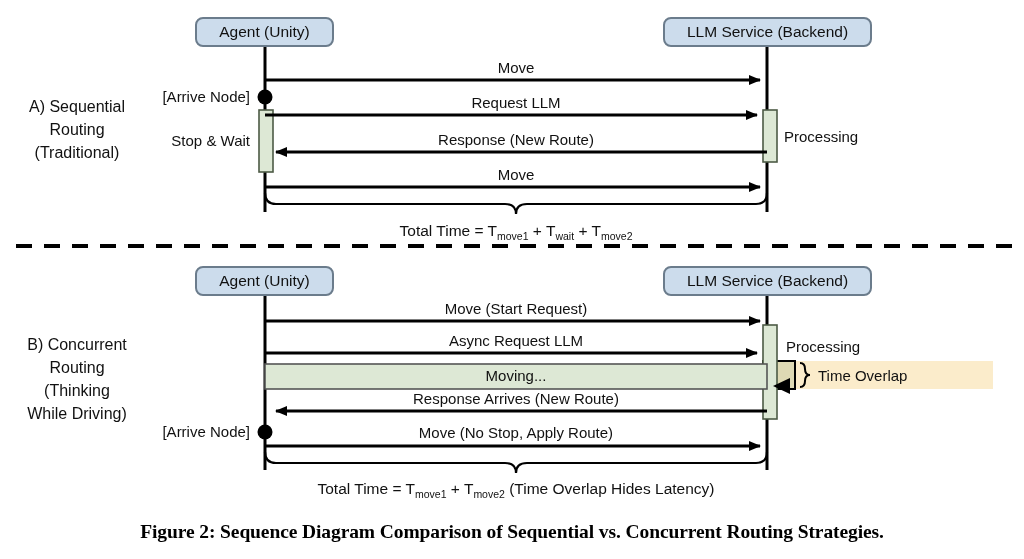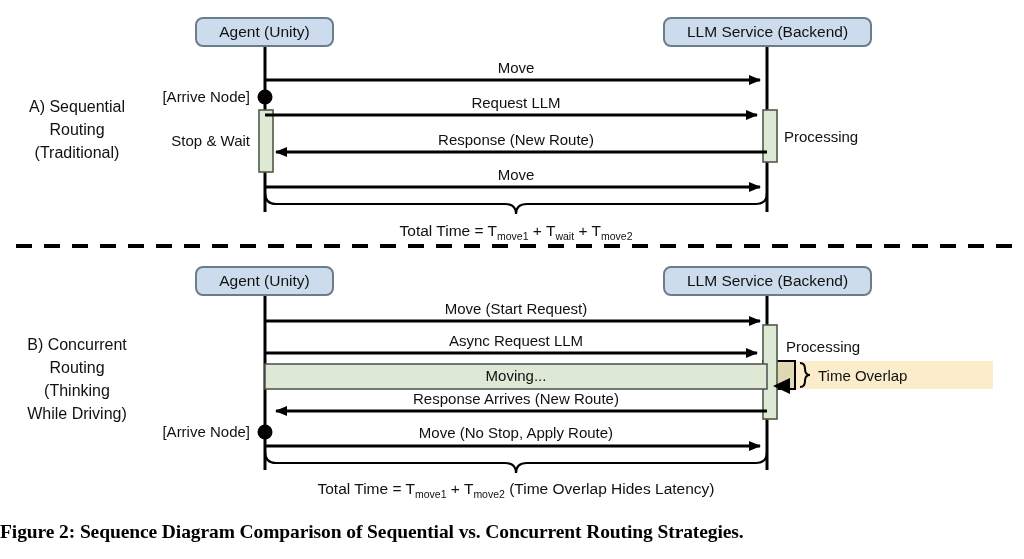--- a/index.html
+++ b/index.html
@@ -53,21 +53,21 @@
   .moving-text {
     font-size: 15px;
     text-anchor: middle;
   }
 
   .caption {
     position: absolute;
     left: 0;
     top: 521px;
     width: 1024px;
-    text-align: left;
+    text-align: center;
     font-family: "Liberation Serif", serif;
     font-weight: bold;
     font-size: 19.5px;
     color: #000000;
     letter-spacing: -0.1px;
   }
 </style>
 </head>
 <body>
 

